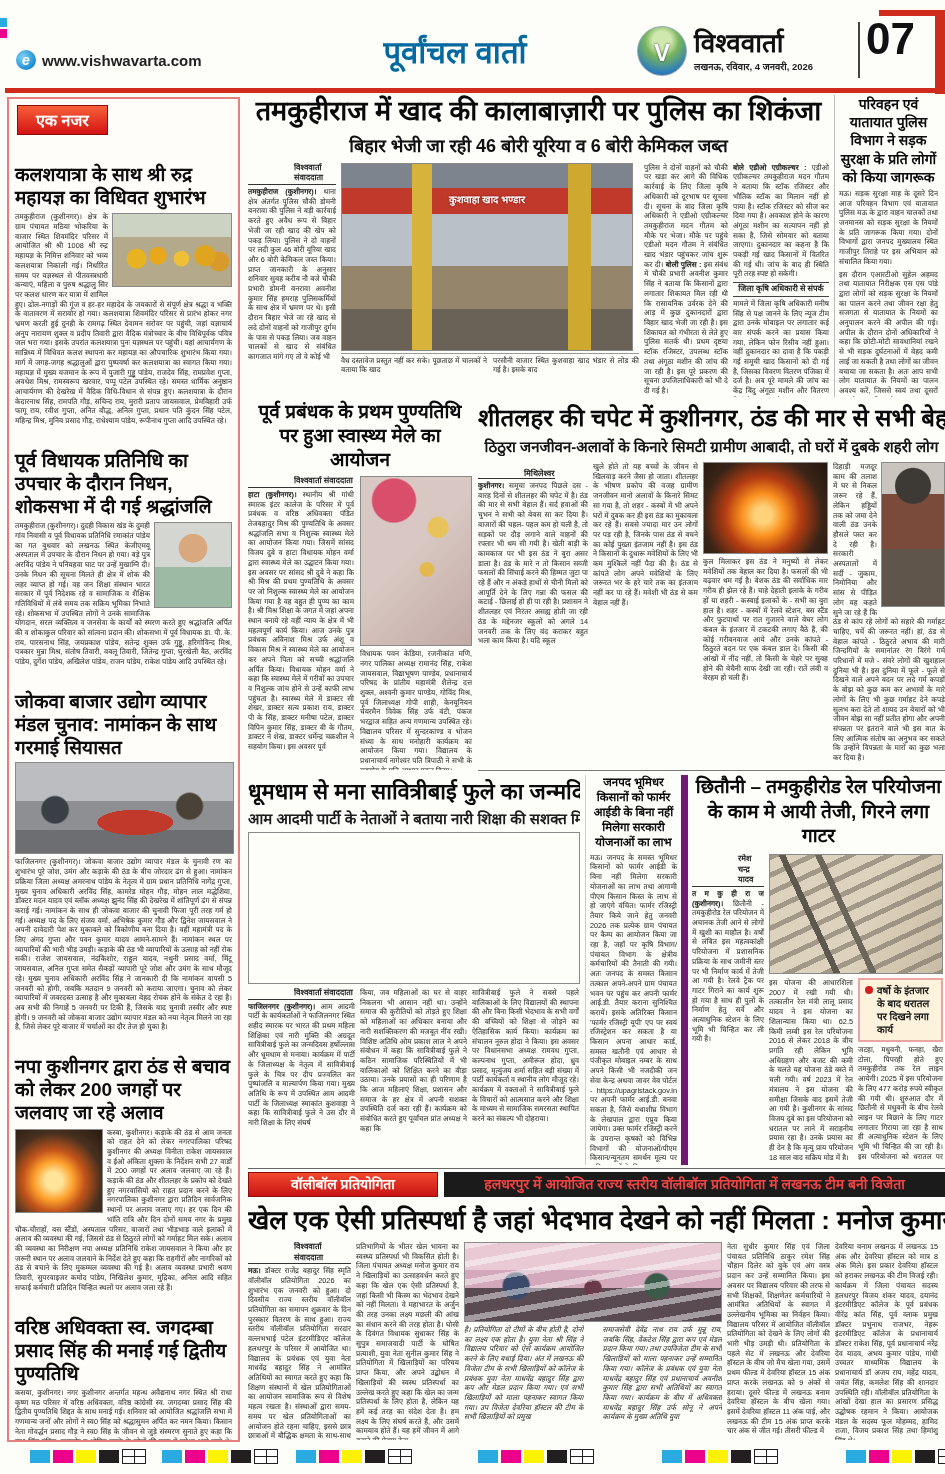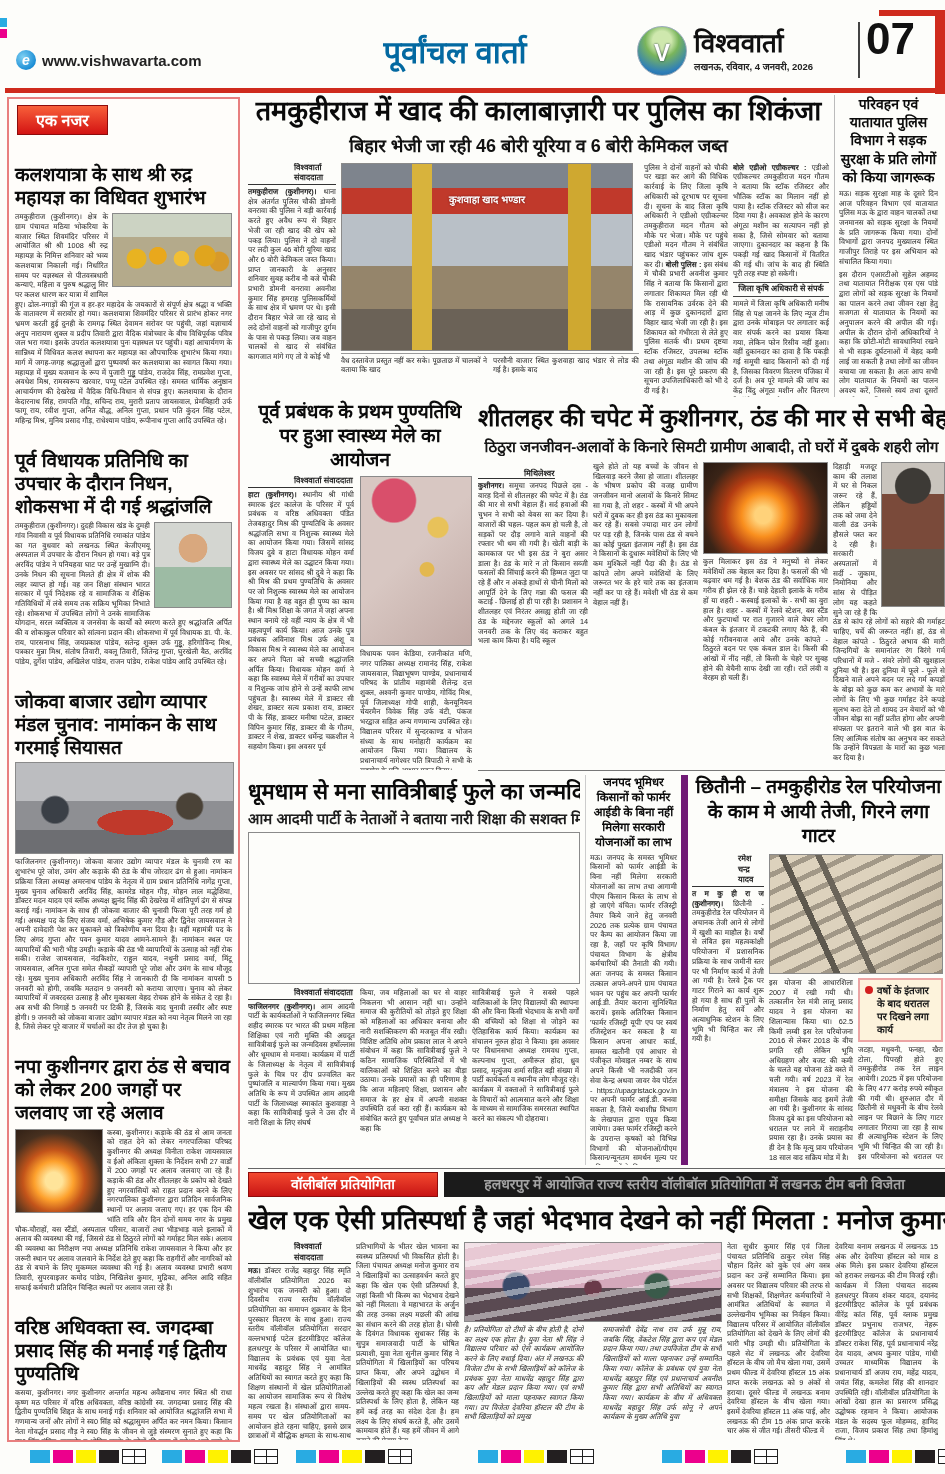--- a/index.html
+++ b/index.html
@@ -128,21 +128,21 @@
   .rail .rc1{width:72px;height:310px;}
   .rail .rright{width:176px;}
   .rail .rcols{display:flex;gap:5px;margin-top:4px;}
   .rail .rm{width:84px;height:182px;} .rail .rr{width:85px;height:182px;}
   .rail-box{border:2px solid #eba4a4;background:#fdf3dc;padding:4px 5px;margin-bottom:3px;}
   .rail-box .bi{display:flex;gap:4px;font-size:10px;font-weight:bold;line-height:1.3;color:#1b1b1b;}
   .volley{position:absolute;left:248px;top:1168px;width:697px;height:272px;overflow:hidden;border-top:1px solid #666;padding-top:3px;box-sizing:border-box;}
   .kick-row{display:flex;gap:6px;height:25px;}
   .kicker{width:188px;background:linear-gradient(180deg,#f3492f,#c81414);border:1px solid #8e0c0c;color:#fff;
           font-size:14px;font-weight:bold;text-align:center;line-height:23px;}
-  .strip{flex:1;background:#1b1b1b;color:#a3a3a3;font-size:14px;font-weight:bold;text-align:center;line-height:25px;
+  .strip{flex:1;background:#1b1b1b;color:#ef4444;font-size:14px;font-weight:bold;text-align:center;line-height:25px;
          white-space:nowrap;overflow:hidden;}
   .volley h1{margin:4px 0 0;font-size:26px;text-align:center;white-space:nowrap;overflow:hidden;color:#0a0a0a;}
   .volley .row{display:flex;gap:5px;margin-top:5px;height:198px;}
   .volley .vc{width:103px;}
   .volley .vmid{width:258px;}
   .volley .vsub{display:flex;gap:19px;margin-top:3px;height:112px;font-style:italic;}
   .volley .vsub .col{width:126px;}
   
   .pgroup{position:absolute;top:1449px;display:flex;gap:3px;align-items:center;}
   .pb{width:20px;height:13px;} .pb.c{background:#29abe2}.pb.m{background:#ec008c}.pb.y{background:#fff200}

